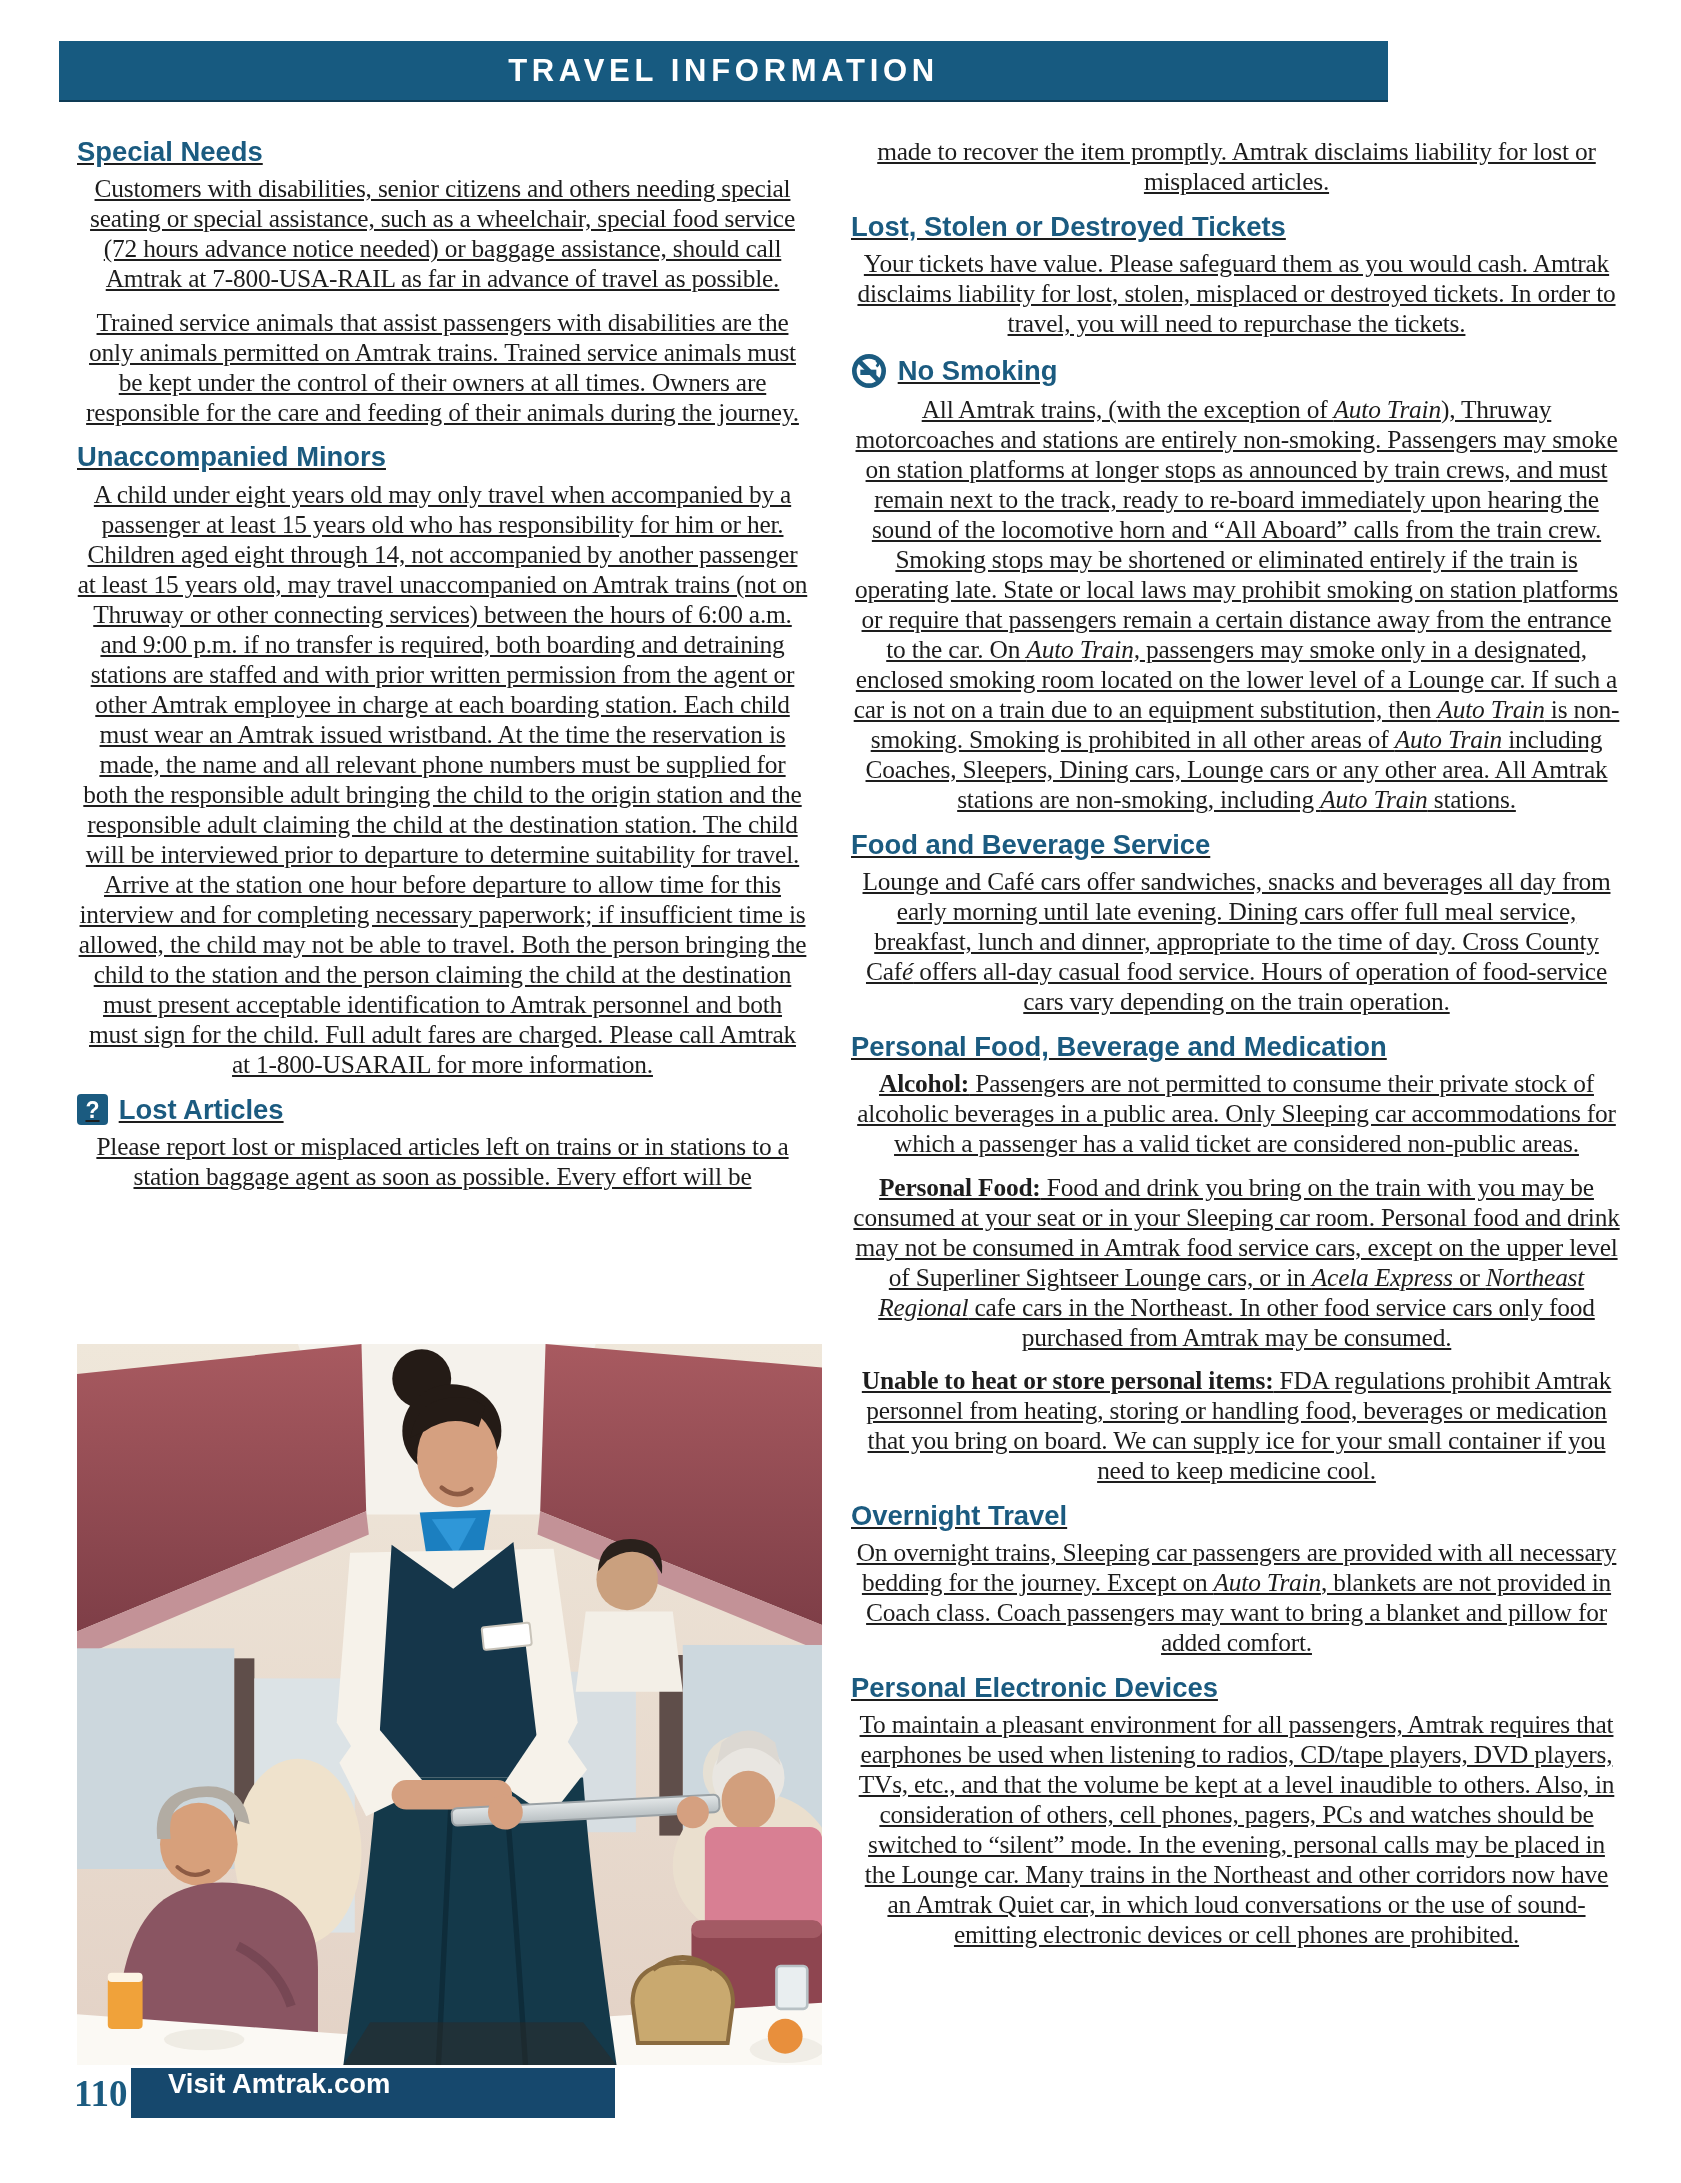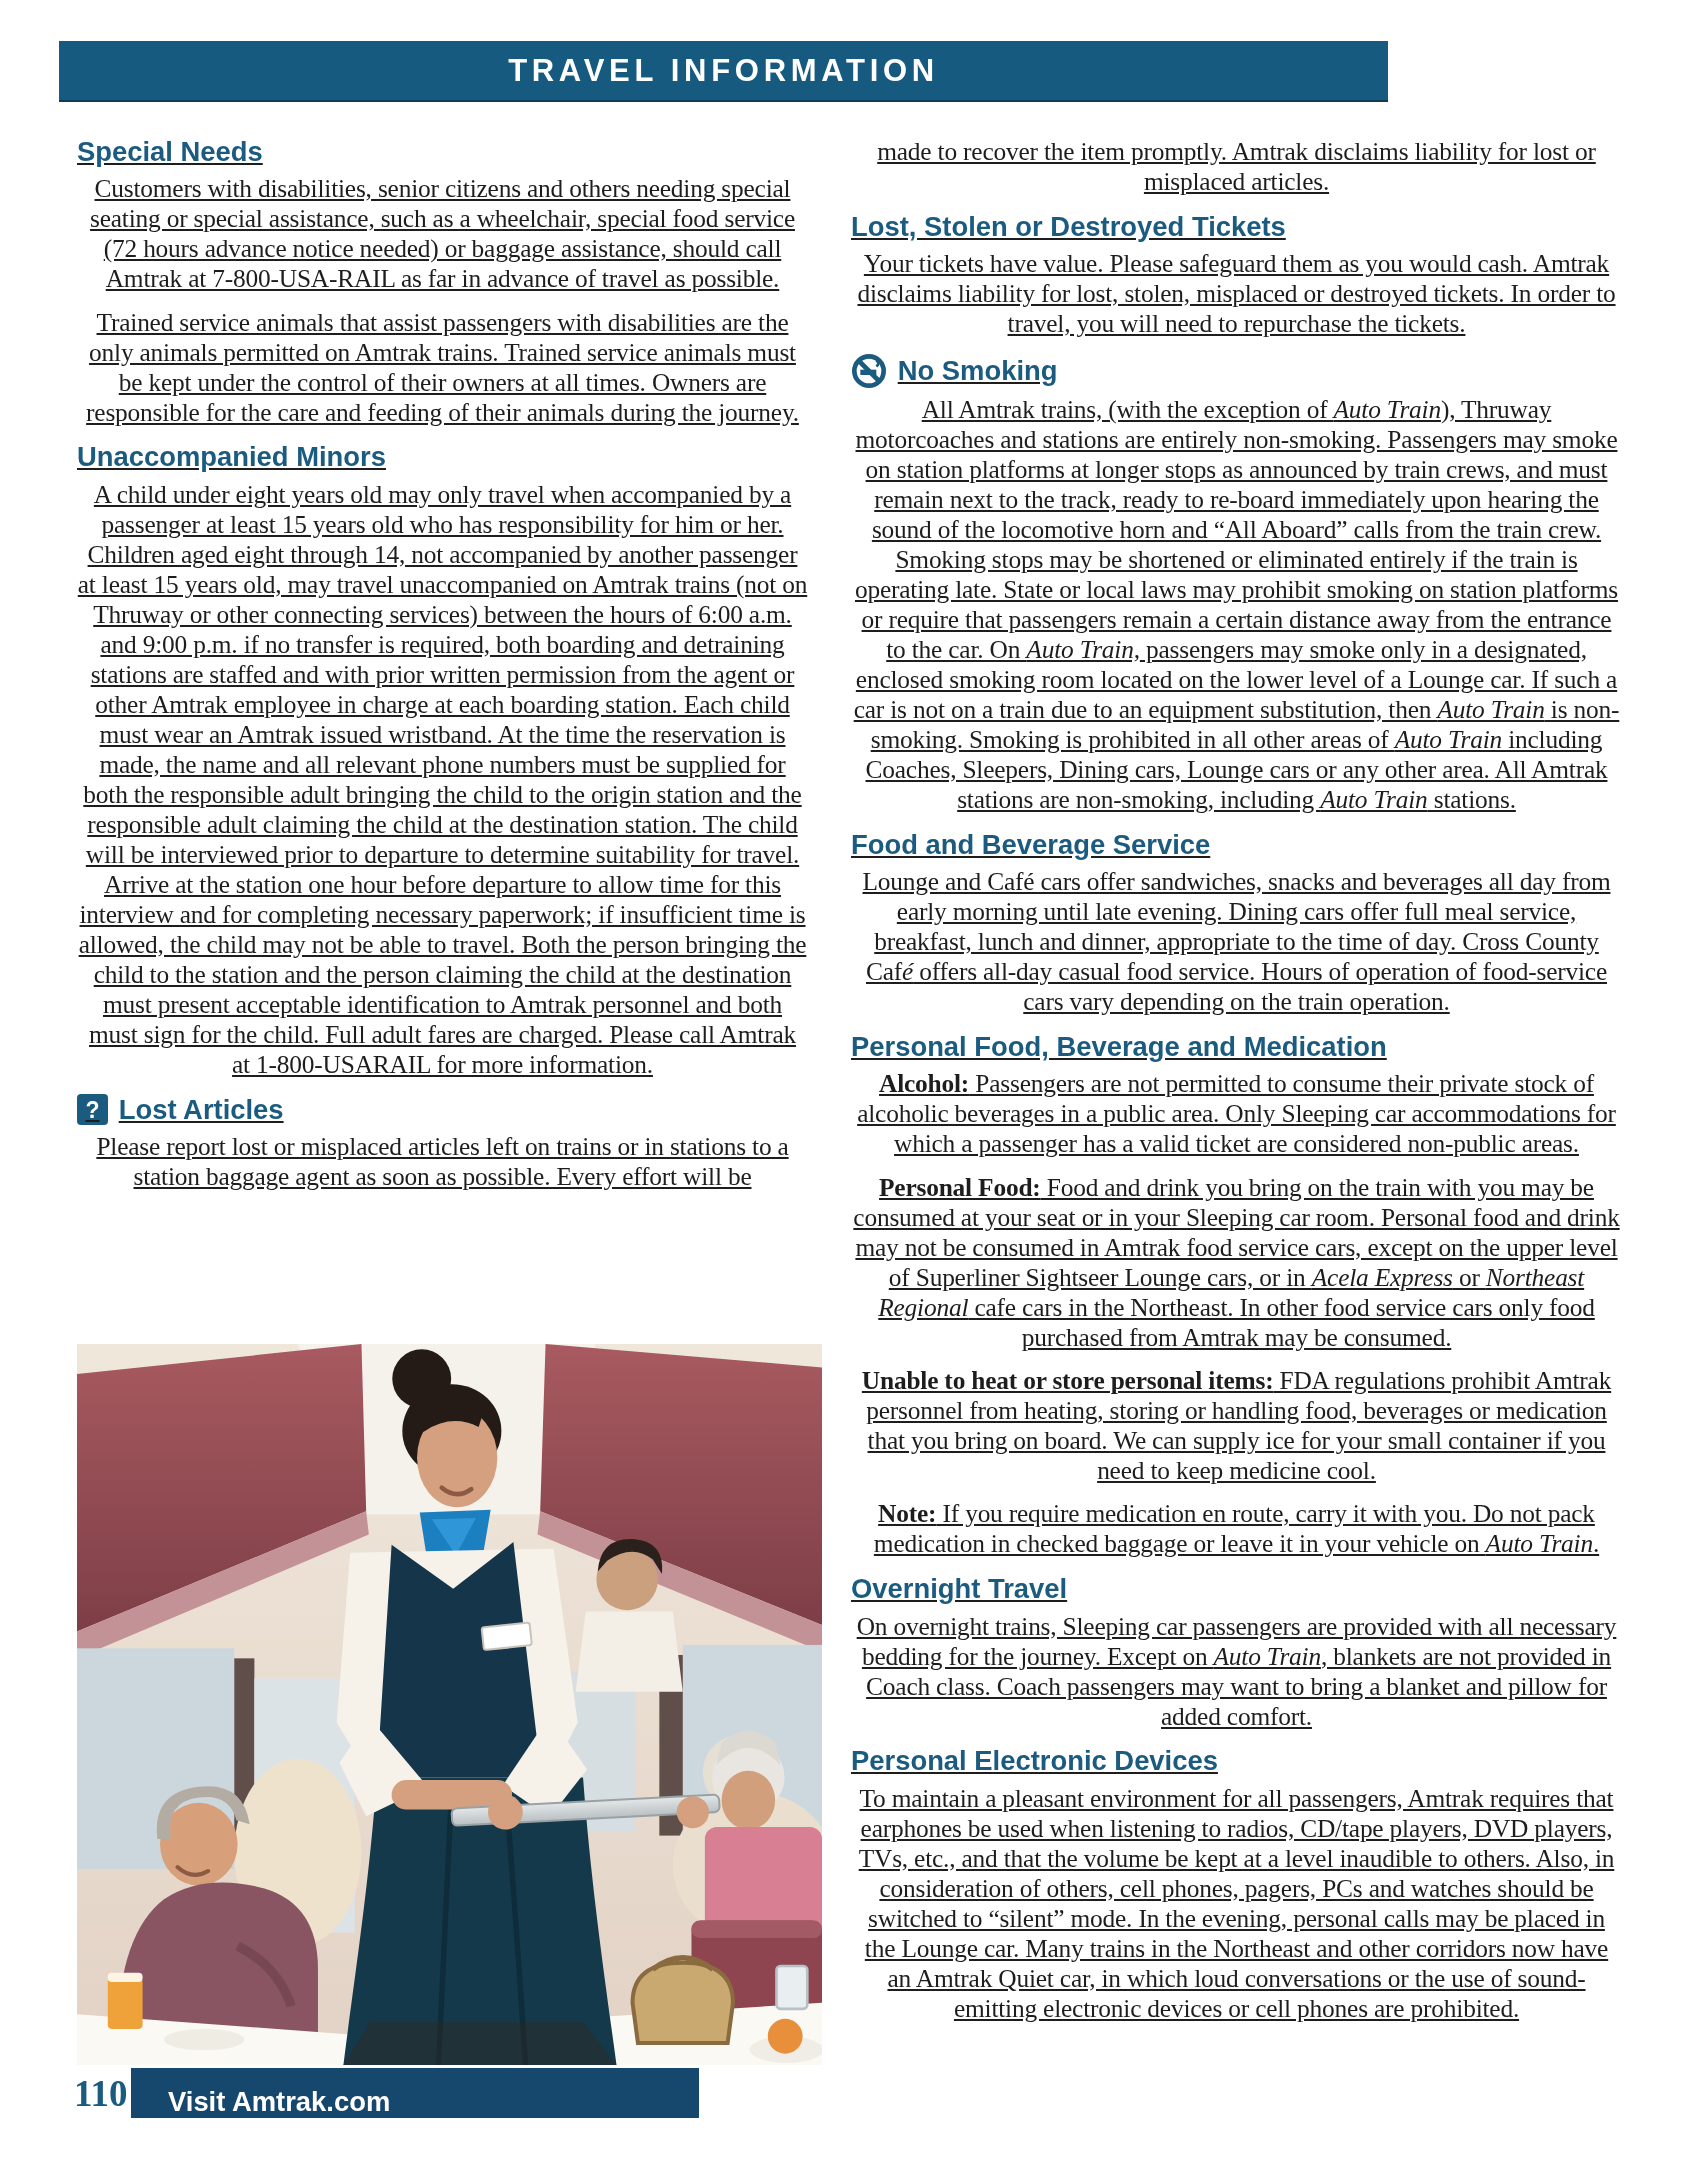--- a/index.html
+++ b/index.html
@@ -61,23 +61,23 @@
     position:absolute;left:77px;top:1344px;width:745px;height:721px;
     background:#e9ddd2;
   }
   .photo svg{display:block;width:100%;height:100%;}
   .footer-num{
     position:absolute;left:74px;top:2070px;
     font-family:Liberation Serif, serif;font-weight:bold;
     font-size:37px;color:var(--accent);line-height:48px;
   }
   .footer-bar{
-    position:absolute;left:131px;top:2068px;width:568px;height:50px;
+    position:absolute;left:131px;top:2068px;width:484px;height:50px;
     background:var(--footer-bar);
-    display:flex;align-items:flex-end;
+    display:flex;align-items:flex-start;
     padding-left:37px;box-sizing:border-box;
   }
   .footer-label{
     color:#ffffff;font-family:"Liberation Sans", sans-serif;
     font-weight:bold;font-size:27.4px;
   }
 </style>
 </head>
 <body>
 
@@ -124,21 +124,20 @@
       <div class="sec-h">
         <span>Food and Beverage Service</span>
       </div>
       <p class="body-para"><span>Lounge and Café cars offer sandwiches, snacks and beverages all day from early morning until late evening. Dining cars offer full meal service, breakfast, lunch and dinner, appropriate to the time of day. Cross County Caf</span><span class="it">é</span><span> offers all-day casual food service. Hours of operation of food-service cars vary depending on the train operation.</span></p>
       <div class="sec-h">
         <span>Personal Food, Beverage and Medication</span>
       </div>
       <p class="body-para"><span class="bd">Alcohol:</span><span> Passengers are not permitted to consume their private stock of alcoholic beverages in a public area. Only Sleeping car accommodations for which a passenger has a valid ticket are considered non-public areas.</span></p>
       <p class="body-para"><span class="bd">Personal Food:</span><span> Food and drink you bring on the train with you may be consumed at your seat or in your Sleeping car room. Personal food and drink may not be consumed in Amtrak food service cars, except on the upper level of Superliner Sightseer Lounge cars, or in </span><span class="it">Acela Express</span><span> or </span><span class="it">Northeast Regional</span><span> cafe cars in the Northeast. In other food service cars only food purchased from Amtrak may be consumed.</span></p>
       <p class="body-para"><span class="bd">Unable to heat or store personal items:</span><span> FDA regulations prohibit Amtrak personnel from heating, storing or handling food, beverages or medication that you bring on board. We can supply ice for your small container if you need to keep medicine cool.</span></p>
-      <p class="body-para"><span class="bd">Note:</span><span> If you require medication en route, carry it with you. Do not pack medication in checked baggage or leave it in your vehicle on </span><span class="it">Auto Train</span><span>.</span></p>
       <div class="sec-h">
         <span>Overnight Travel</span>
       </div>
       <p class="body-para"><span>On overnight trains, Sleeping car passengers are provided with all necessary bedding for the journey. Except on </span><span class="it">Auto Train</span><span>, blankets are not provided in Coach class. Coach passengers may want to bring a blanket and pillow for added comfort.</span></p>
       <div class="sec-h">
         <span>Personal Electronic Devices</span>
       </div>
       <p class="body-para"><span>To maintain a pleasant environment for all passengers, Amtrak requires that earphones be used when listening to radios, CD/tape players, DVD players, TVs, etc., and that the volume be kept at a level inaudible to others. Also, in consideration of others, cell phones, pagers, PCs and watches should be switched to “silent” mode. In the evening, personal calls may be placed in the Lounge car. Many trains in the Northeast and other corridors now have an Amtrak Quiet car, in which loud conversations or the use of sound-emitting electronic devices or cell phones are prohibited.</span></p>
     </div>
 

